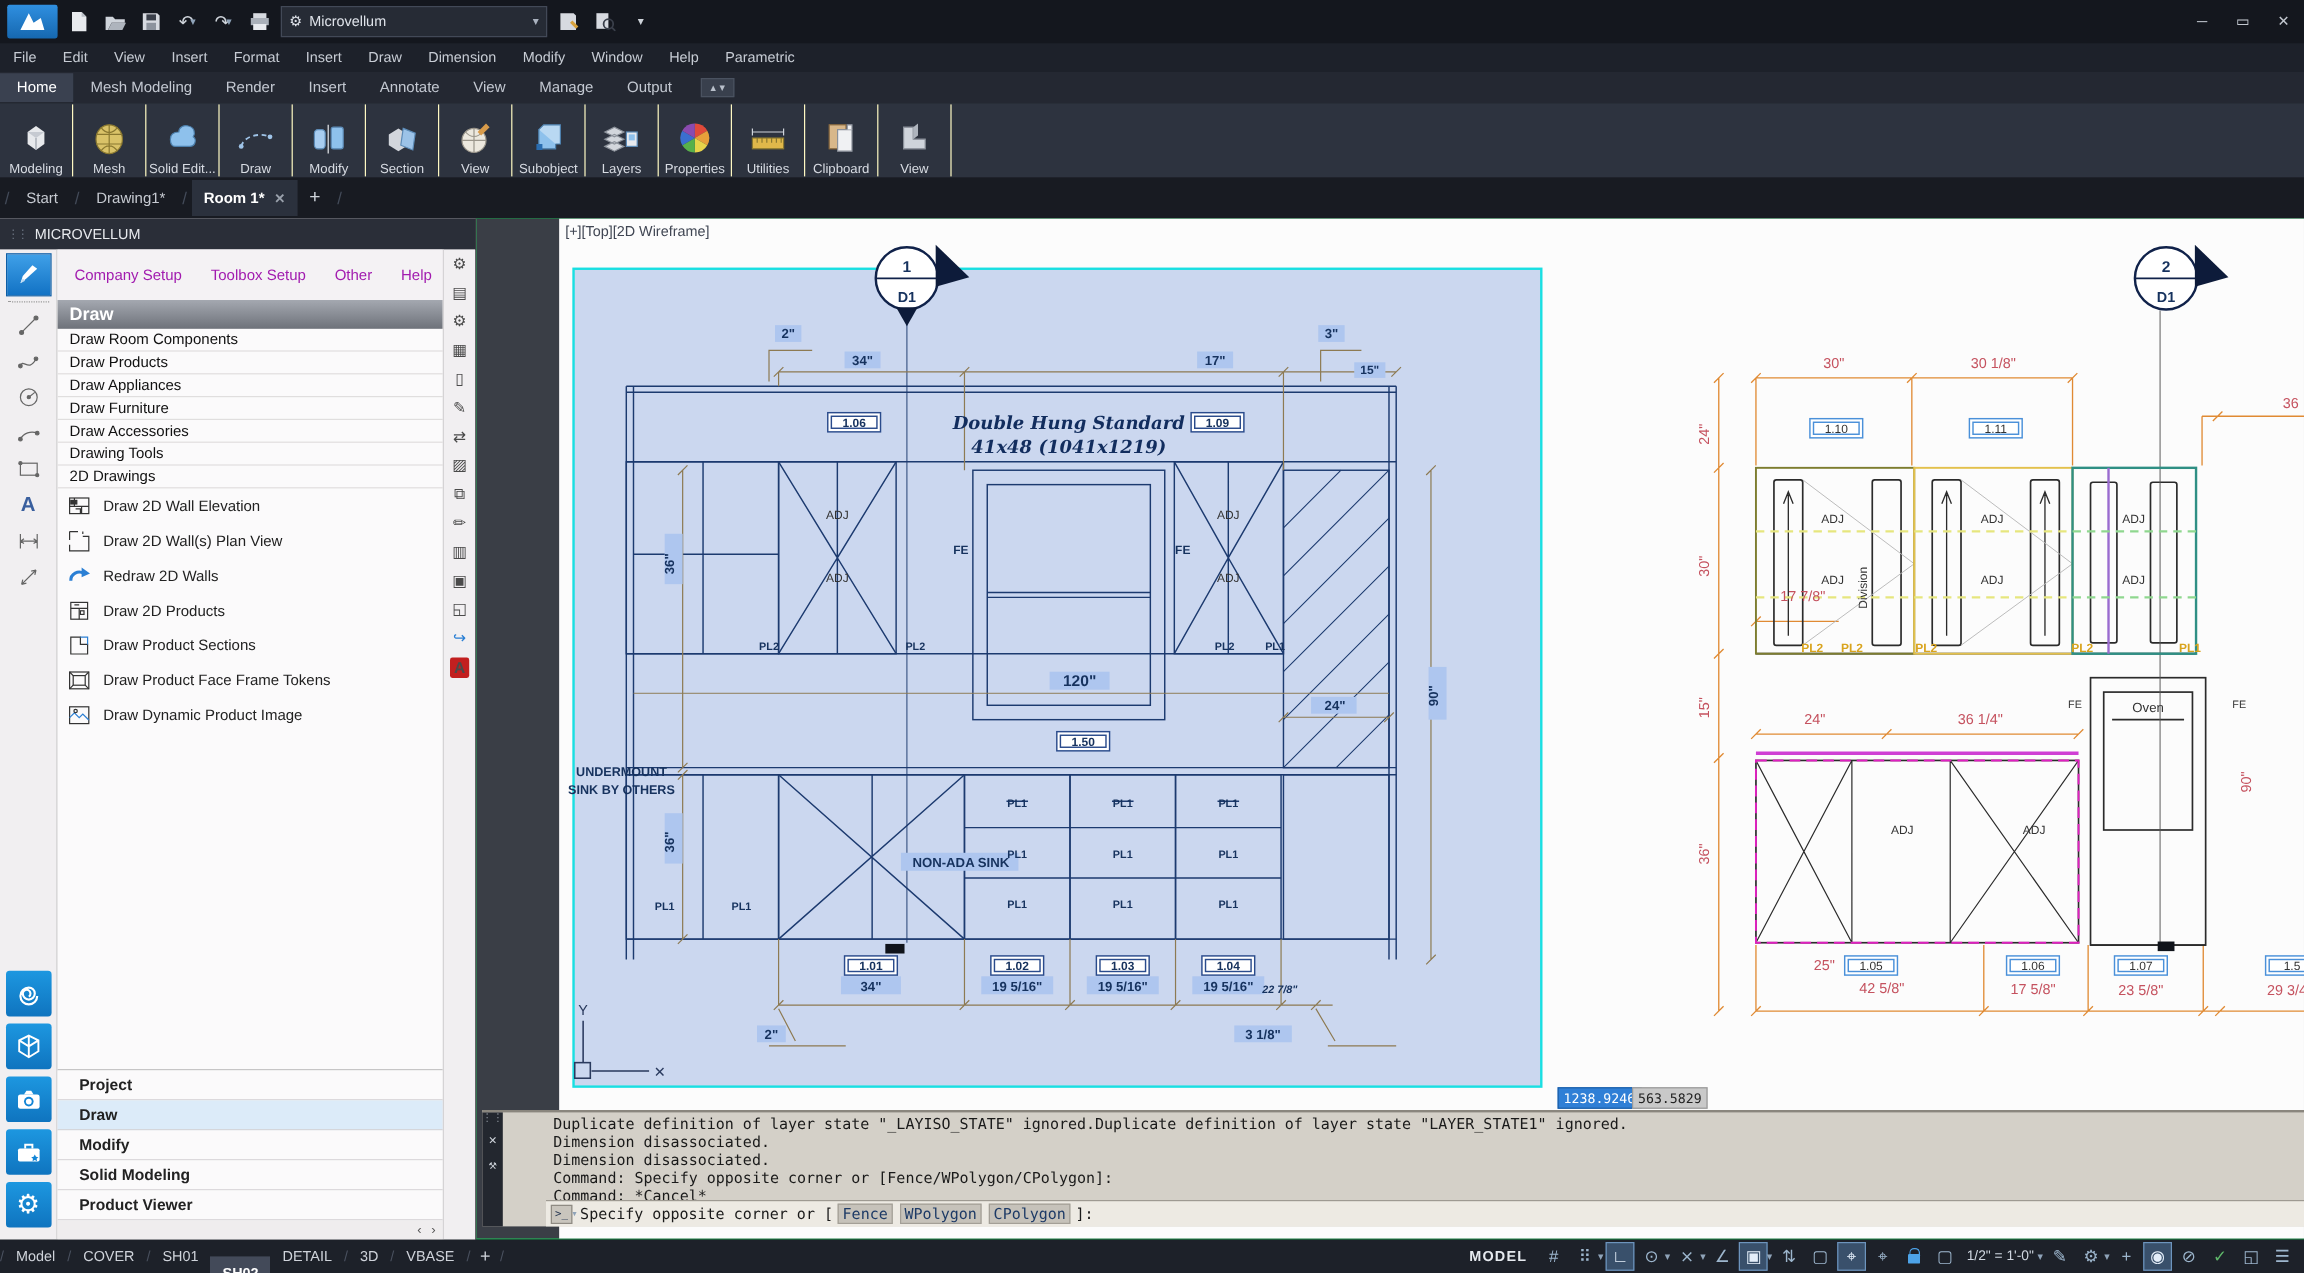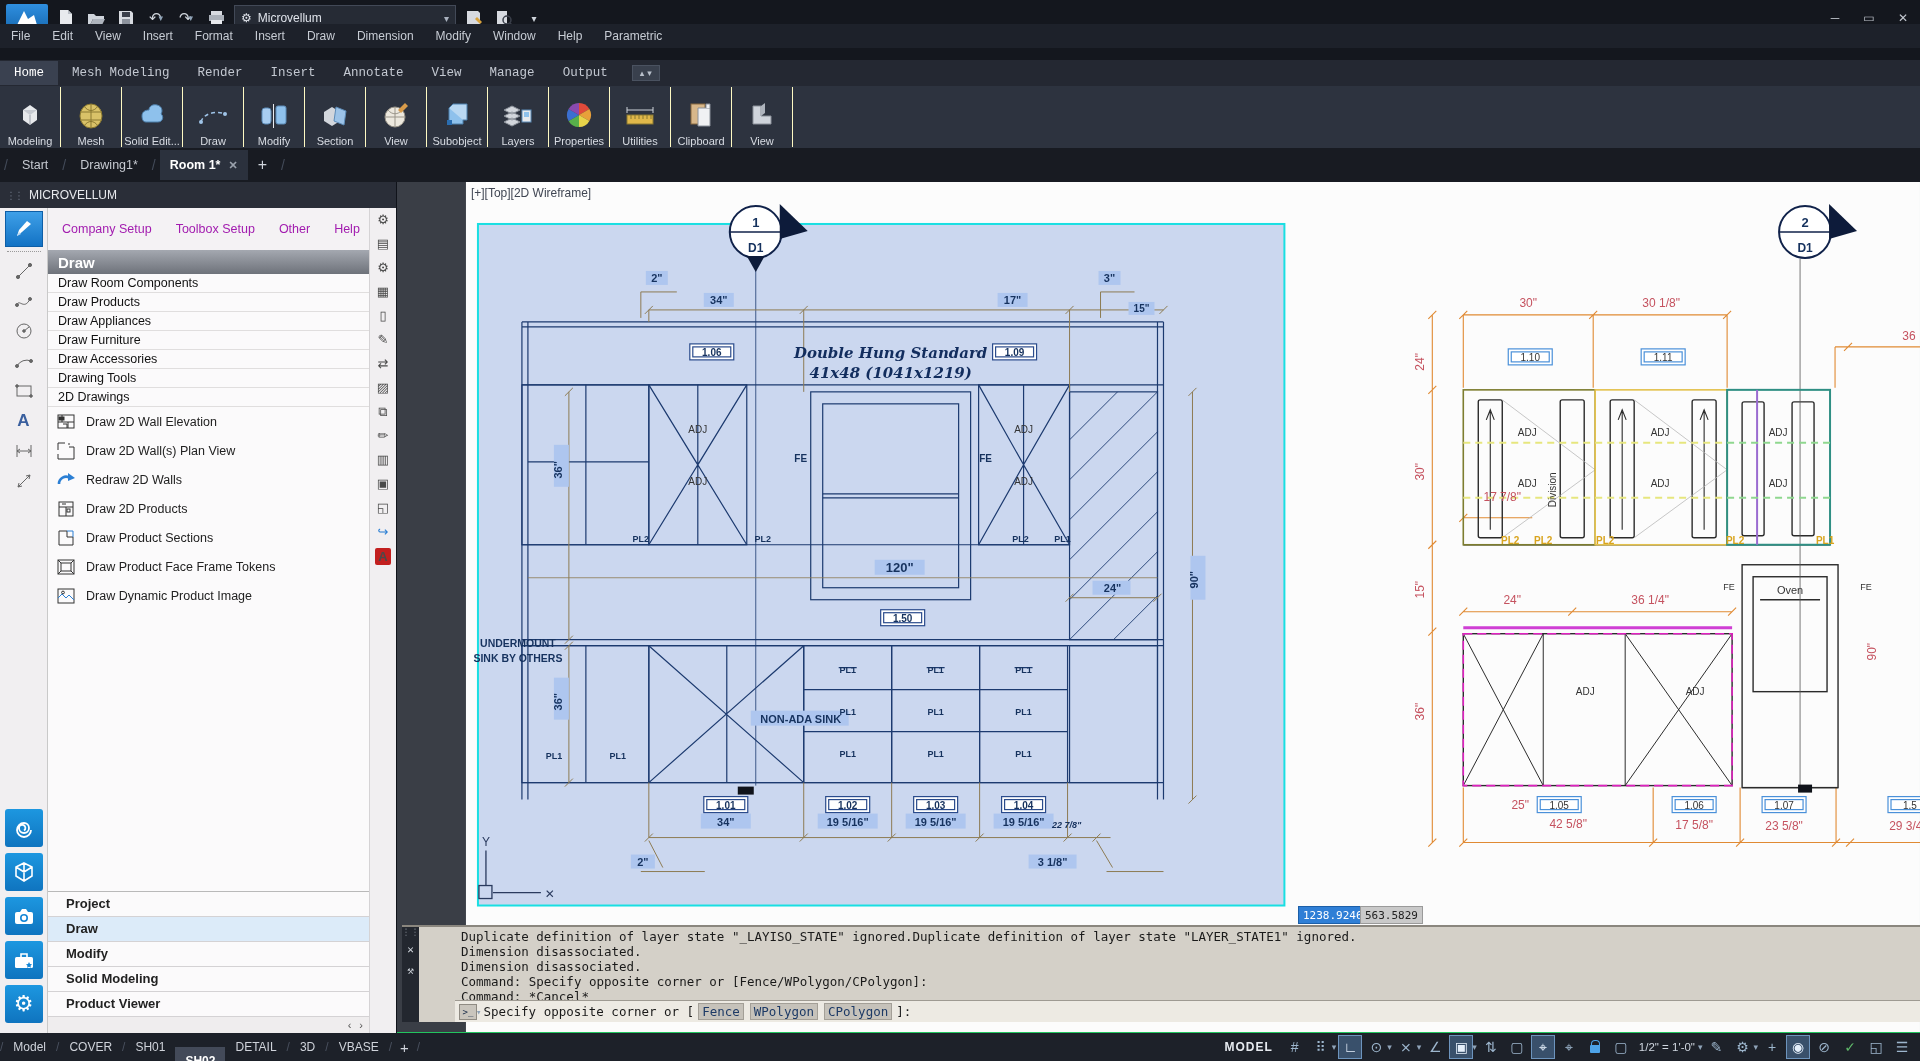--- a/index.html
+++ b/index.html
@@ -10,25 +10,25 @@
   .qat{display:flex;align-items:center;gap:6px;padding-left:6px;}
   .logo{width:42px;height:28px;background:linear-gradient(180deg,#2f8fe0,#1668b0);display:flex;align-items:center;justify-content:center;border-radius:2px;}
   .qbtn{width:24px;height:24px;display:flex;align-items:center;justify-content:center;color:#cfd4db;font-size:15px;}
   .qbtn svg{display:block}
   .wscombo{display:flex;align-items:center;gap:6px;background:#262b35;border:1px solid #424957;height:24px;padding:0 6px;width:208px;color:#dfe3ea;}
   .wscombo .dd{margin-left:auto;color:#aab2bf;font-size:10px;}
   #title-text{position:absolute;left:50%;transform:translateX(-50%);white-space:nowrap;font-size:11.5px;color:#cdd2da;top:11px;}
   .wincontrols{margin-left:auto;display:flex;}
   .wincontrols span{width:34px;height:30px;display:flex;align-items:center;justify-content:center;font-size:12px;color:#c3c8d0;}
   
-  #menubar{top:24px;height:24px;background:#1d212a;font-size:12px;color:#c7ccd4;}
+  #menubar{top:36px;height:24px;background:#1d212a;font-size:12px;color:#c7ccd4;}
   #menubar span{padding:0 11px;}
   
   #rtabs{top:60px;height:26px;background:#242832;font-size:12.5px;color:#c3c8d1;}
-  #rtabs .rtab{padding:5px 14px;font-family:Liberation Mono, monospace;}
+  #rtabs .rtab{padding:5px 14px;}
   #rtabs .active{background:#3a4150;color:#fff;}
   .rovf{margin-left:10px;background:#39404d;border:1px solid #4a5260;font-size:9px;color:#b9c0cb;padding:2px 7px;display:flex;gap:3px;}
   
   #ribbon{top:86px;height:62px;background:#2d333f;border-bottom:2px solid #1a1d24;}
   .rb{width:60px;height:60px;display:flex;flex-direction:column;align-items:center;justify-content:flex-end;border-right:1px solid #fef9c3;color:#d8dce3;font-size:11px;}
   .rb .ric{height:36px;display:flex;align-items:center;justify-content:center;margin-top:3px;}
   .rb .rlb{margin-top:2px;white-space:nowrap;}
   
   #doctabs{top:148px;height:34px;background:#181b22;font-size:12.5px;color:#c6cad1;}
   .dslash{color:#434b59;font-size:14px;padding:0 4px;}

